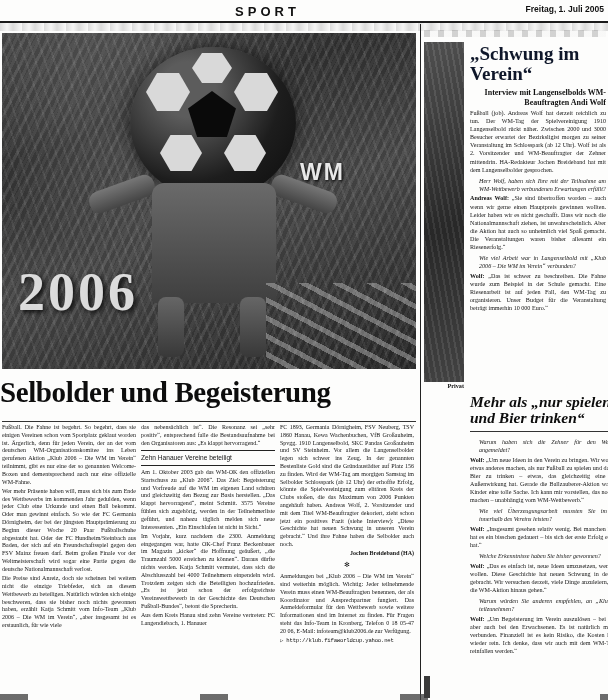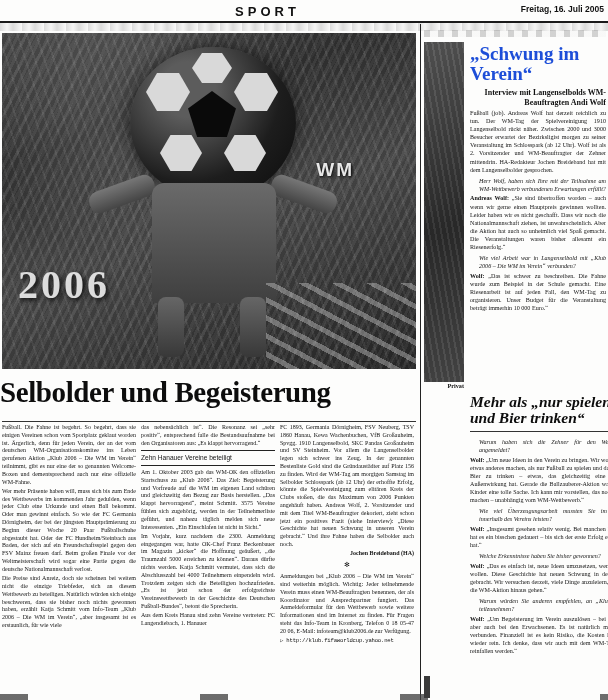--- a/index.html
+++ b/index.html
@@ -110,34 +110,33 @@
   .leg {
     position: absolute;
     background: linear-gradient(180deg,#666,#383838);
     border-radius: 8px;
   }
   .leg-l { left: 156px; top: 264px; width: 26px; height: 60px; }
   .leg-r { left: 238px; top: 264px; width: 26px; height: 60px; }
   .year-text {
     position: absolute; left: 16px; top: 228px;
     font-family: "Liberation Serif", serif;
-    font-size: 40px; font-weight: bold;
+    font-size: 54px; font-weight: bold;
     color: rgba(235,235,235,.92);
     letter-spacing: 3px;
     text-shadow: 2px 2px 5px rgba(0,0,0,.85);
   }
   .wm-badge {
     position: absolute; left: 298px; top: 126px;
     width: 54px; height: 30px;
     color: #e8e8e8;
     font-family: "Liberation Sans", sans-serif;
-    font-weight: bold; font-size: 19px;
+    font-weight: bold; font-size: 23px;
     letter-spacing: 2px;
     text-shadow: 1px 1px 3px #000;
-    text-align: right;
   }
   .rays {
     position: absolute; right: 0; top: 250px;
     width: 150px; height: 110px;
     background: repeating-linear-gradient(28deg,
       rgba(255,255,255,.55) 0 5px, rgba(0,0,0,0) 5px 16px);
     opacity: .55;
   }
 
   
@@ -240,21 +239,21 @@
     font-weight: bold; font-size: 6.2px; color: #111;
     text-align: right;
   }
   .rail-head {
     position: absolute; left: 46px; top: 14px;
     width: 136px;
     font-family: "Liberation Serif", serif;
     font-weight: bold;
     font-size: 19px;
     line-height: 1.03;
-    color: #1d4ed8;
+    color: #0f172a;
   }
   .rail-kicker {
     position: absolute; left: 46px; top: 58px;
     width: 136px;
     font-family: "Liberation Serif", serif;
     font-weight: bold;
     font-size: 8px;
     line-height: 1.2;
     color: #111;
     text-align: right;
@@ -311,21 +310,21 @@
   }
 </style>
 </head>
 <body>
 
 <div class="page">
 
   <div class="masthead">
     <span class="masthead-title">SPORT</span>
   </div>
-  <div class="masthead-date">Freitag, 16. Juli 2005</div>
+  <div class="masthead-date">Freitag, 1. Juli 2005</div>
   <div class="rule-top"></div>
   <div class="smudge-band"></div>
 
   <div class="photo-wrap">
     <div class="photo"></div>
     <div class="ball">
       <div class="pent" style="left:58px;top:44px;width:48px;height:46px;"></div>
       <div class="hex" style="left:16px;top:26px;width:44px;height:38px;"></div>
       <div class="hex" style="left:104px;top:26px;width:44px;height:38px;"></div>
       <div class="hex" style="left:30px;top:88px;width:42px;height:36px;"></div>

